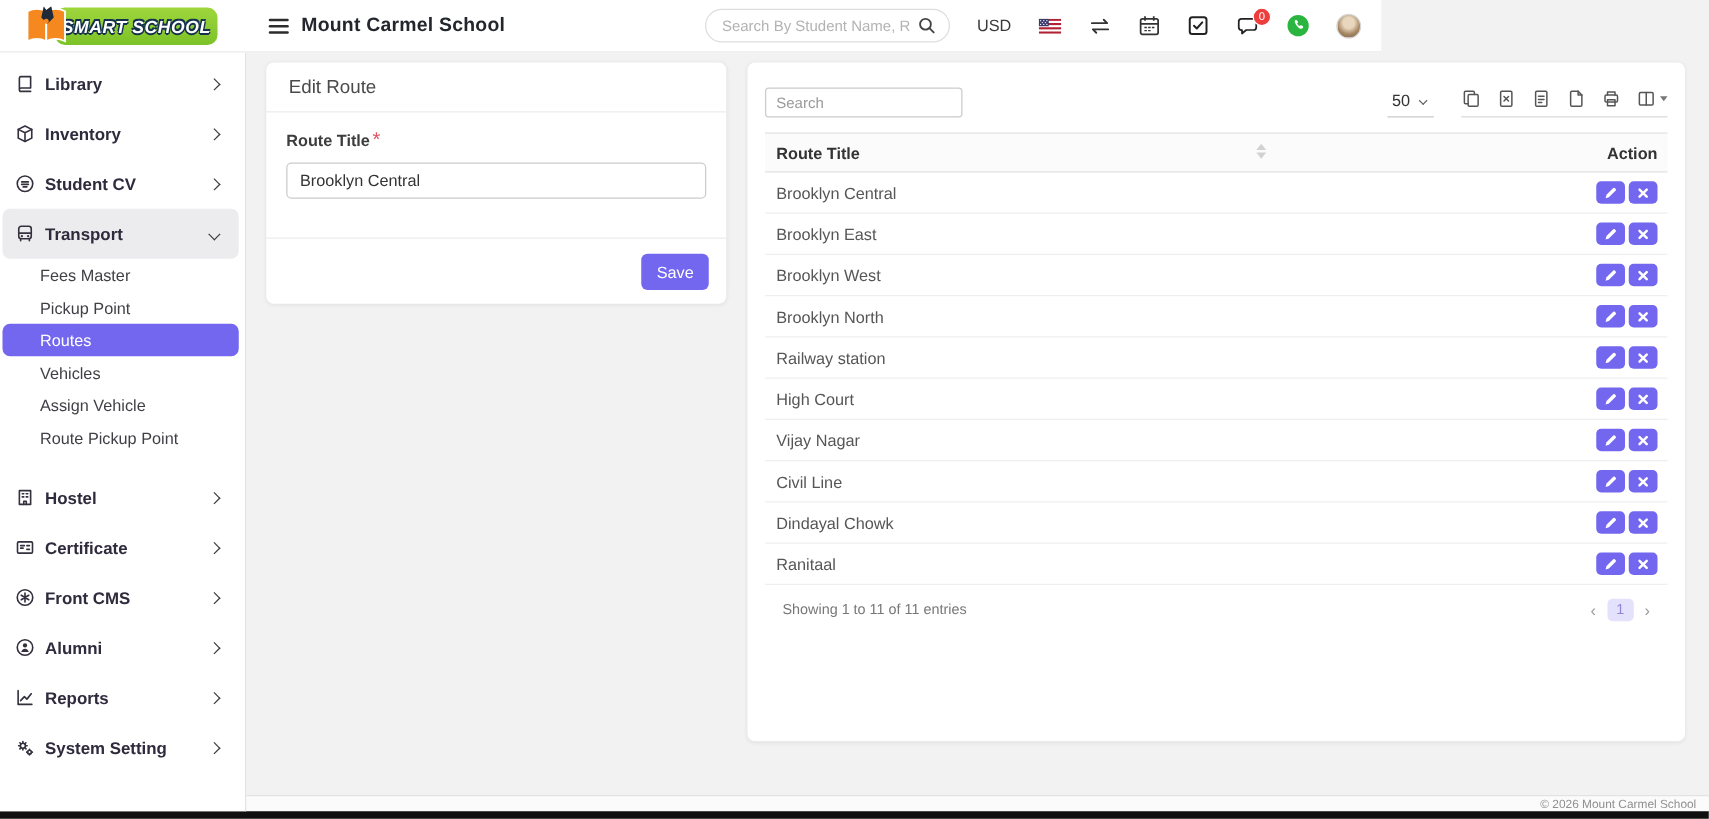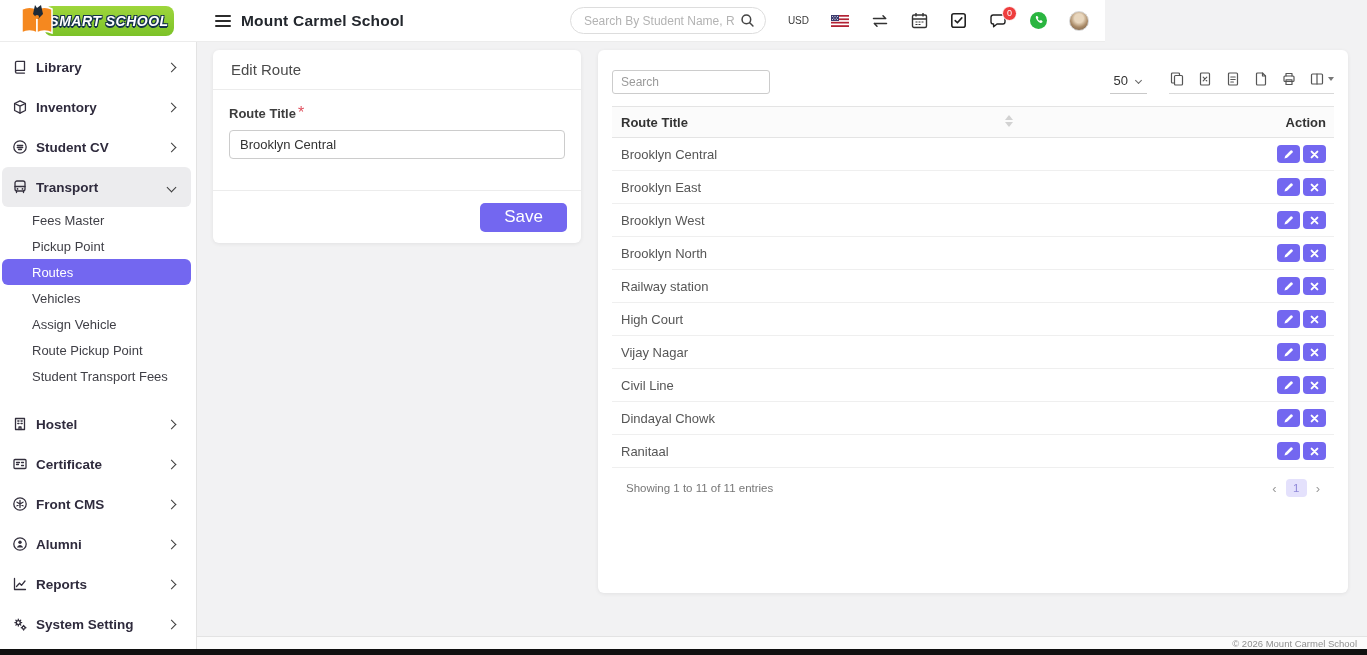--- a/index.html
+++ b/index.html
@@ -9,21 +9,21 @@
   .logo-pill { position:absolute; left:44px; top:6px; width:130px; height:30px; background:linear-gradient(#9ed63c,#7cc228); border-radius:8px; display:flex; align-items:center; justify-content:center; }
   .logo-text { color:#fff; font-weight:bold; font-style:italic; font-size:14px; letter-spacing:.5px; text-shadow:-1px -1px 0 #15324c,1px -1px 0 #15324c,-1px 1px 0 #15324c,1px 1px 0 #15324c,0 2px 0 #15324c; white-space:nowrap; }
   .logo-book { position:absolute; left:20px; top:5px; width:34px; height:31px; }
   .burger { width:16px; margin-left:18px; cursor:pointer; }
   .burger span { display:block; height:2px; background:#2c2c2c; border-radius:1px; margin:3px 0; }
   .school-title { font-size:15.5px; font-weight:bold; color:#23272d; margin-left:10px; letter-spacing:.2px; }
   .hdr-right { margin-left:auto; display:flex; align-items:center; gap:22px; padding-right:16px; }
   .hsearch { width:196px; height:27px; border:1px solid #ddd; border-radius:14px; display:flex; align-items:center; padding:0 10px 0 13px; gap:6px; background:#fff; }
   .hsearch input { border:none; outline:none; flex:1; font-size:12px; color:#555; background:transparent; min-width:0; }
   .hsearch input::placeholder { color:#b3b3b3; }
-  .cur { font-size:10px; color:#3a3a3a; cursor:pointer; }
+  .cur { font-size:13px; color:#3a3a3a; cursor:pointer; }
   .hicon { position:relative; display:flex; align-items:center; cursor:pointer; }
   .hicon svg { display:block; }
   .badge { position:absolute; top:-7px; right:-9px; min-width:15px; height:15px; background:#ee3d3d; border-radius:8px; color:#fff; font-size:9px; display:flex; align-items:center; justify-content:center; padding:0 3px; border:1.5px solid #fff; }
   .wa { width:17px; height:17px; background:#2ab540; border-radius:50%; display:flex; align-items:center; justify-content:center; }
   .avatar { width:20px; height:20px; border-radius:50%; background:radial-gradient(circle at 50% 35%, #e8d6bd 0 30%, #a98a67 60%, #6f5843 100%); border:1px solid #d6d6d6; }
 
   .sidebar { position:absolute; left:0; top:42px; width:197px; height:607px; background:#fff; border-right:1px solid #e3e3e3; padding-top:5px; z-index:4; }
   .nav-item { height:40px; display:flex; align-items:center; padding:0 14px 0 10px; cursor:pointer; margin:0 5px 0 2px; border-radius:6px; }
   .nav-item.open { background:#ececee; }
   .nav-icon { width:16px; height:16px; margin-right:8px; flex:0 0 auto; }
@@ -36,21 +36,21 @@
   .sub-item.active { background:#7367F0; color:#fff; }
 
   .card { position:absolute; background:#fff; border-radius:6px; box-shadow:0 1px 4px rgba(0,0,0,.07); }
   .card-h { height:40px; display:flex; align-items:center; padding:12px 18px; font-size:15px; color:#4a4a4a; border-bottom:1px solid #ececec; }
   #edit-card { left:213px; top:50px; width:368px; height:193px; }
   .edit-body { padding:14px 16px 0 16px; }
   .flabel { font-size:13px; color:#3d3d3d; font-weight:bold; }
   .req { color:#e05260; margin-left:2px; }
   .tinput { margin-top:8px; width:100%; height:29px; border:1px solid #ccc; border-radius:4px; padding:0 10px; font-size:13px; color:#333; outline:none; }
   .edit-foot { position:absolute; left:0; right:0; bottom:0; height:53px; border-top:1px solid #ececec; display:flex; align-items:center; justify-content:flex-end; padding:0 14px; }
-  .save-btn { background:#7367F0; color:#fff; border:none; border-radius:5px; height:29px; padding:0 24px; font-size:17px; cursor:pointer; font-family:inherit; }
+  .save-btn { background:#7367F0; color:#fff; border:none; border-radius:5px; height:29px; padding:0 12px; font-size:13px; cursor:pointer; font-family:inherit; }
 
   #list-card { left:598px; top:50px; width:750px; height:543px; }
   .controls { display:flex; align-items:center; padding:20px 14px 12px 14px; }
   .lsearch { width:158px; height:24px; border:1px solid #ccc; border-radius:3px; padding:0 8px; font-size:12px; color:#555; outline:none; }
   .lsearch::placeholder { color:#9a9a9a; }
   .ctrl-right { margin-left:auto; display:flex; align-items:flex-start; gap:22px; }
   .psize { display:flex; align-items:center; gap:8px; border-bottom:1px solid #c9c9c9; padding:2px 4px 5px 4px; font-size:13px; color:#333; cursor:pointer; }
   .psize .chev { width:5px; height:5px; border-color:#666; }
   .tools { display:flex; align-items:center; gap:12px; border-bottom:1px solid #d9d9d9; padding-bottom:6px; }
   .tool { cursor:pointer; display:flex; align-items:center; }
@@ -209,21 +209,20 @@
     <span class="nav-label">Transport</span>
     <span class="chev down"></span>
   </div>
   <div class="submenu">
     <div class="sub-item">Fees Master</div>
     <div class="sub-item">Pickup Point</div>
     <div class="sub-item active">Routes</div>
     <div class="sub-item">Vehicles</div>
     <div class="sub-item">Assign Vehicle</div>
     <div class="sub-item">Route Pickup Point</div>
-    <div class="sub-item">Student Transport Fees</div>
   </div>
   <div class="nav-item">
     <span class="nav-icon">
         <svg width="16" height="16" viewBox="0 0 16 16">
           <rect x="3.5" y="2.5" width="9" height="11"></rect>
           <path d="M5.8 5h1.2M9 5h1.2M5.8 7.5h1.2M9 7.5h1.2M7 13.5V11h2v2.5"></path>
         </svg>
       </span>
     <span class="nav-label">Hostel</span>
     <span class="chev"></span>

